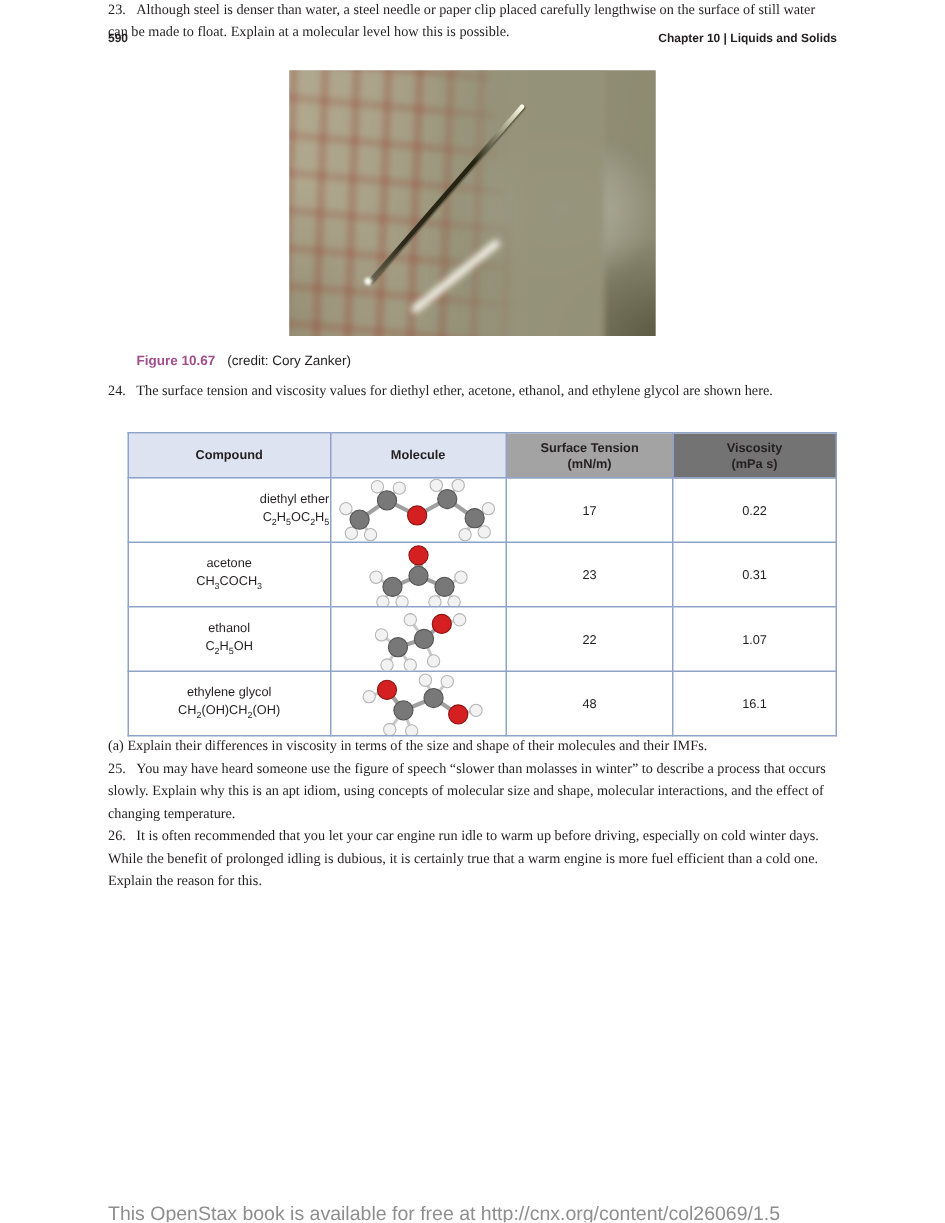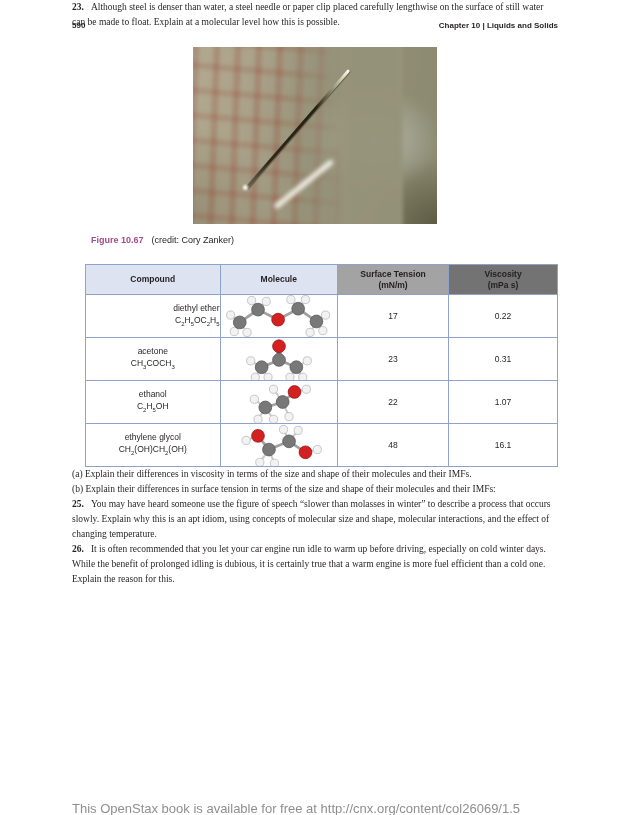--- a/index.html
+++ b/index.html
@@ -3,21 +3,21 @@
 <meta charset="utf-8">
 <style>
   html,body{margin:0;padding:0;background:#ffffff;}
   .page{position:relative;width:630px;height:815px;background:#ffffff;overflow:hidden;
         font-family:"Liberation Serif",serif;color:#231f20;}
   .runhead{position:absolute;top:21px;left:72px;right:72px;display:flex;
            justify-content:space-between;font-family:"Liberation Sans",sans-serif;
            font-size:8px;color:#231f20;font-weight:bold;}
   .content{position:absolute;top:0;left:72px;width:486px;}
   p.body{font-size:9.5px;line-height:15px;margin:0;}
-  .qnum{font-weight:bold;margin-right:7px;}
+  .qnum{font-weight:normal;margin-right:7px;}
   .q23{margin-top:54px;}
   .qa{margin-top:31px;}
   .qb{margin-top:6px;}
   .q25{margin-top:5px;}
   .q26{margin-top:4px;}
   .q24{margin-top:20px;}
 
   
   .photo{position:relative;width:244px;height:177px;margin:17px 0 0 121px;
          overflow:hidden;background:#8f8c74;}
@@ -94,20 +94,21 @@
       <div class="grid"></div>
       <div class="gridfade"></div>
       <div class="glare"></div>
       <div class="glint"></div>
       <div class="needle"></div>
       <div class="tipdot"></div>
     </div>
 
     <p class="caption"><span class="figlabel" style="color:#a14e8c;">Figure 10.67</span><span>(credit: Cory Zanker)</span></p>
 
+    <p class="body q24"><span class="qnum">24.</span><span>The surface tension and viscosity values for diethyl ether, acetone, ethanol, and ethylene glycol are shown here.</span></p>
 
     <table class="datatable" style="border-color:#8fa3c9;">
       <tbody>
           <tr>
         <th class="c-compound" style="background:#dde3f0;border-color:#8fa3c9;"><span>Compound</span></th>
         <th class="c-molecule" style="background:#dde3f0;border-color:#8fa3c9;"><span>Molecule</span></th>
         <th class="c-st" style="background:#a3a3a3;border-color:#8fa3c9;"><span>Surface Tension</span><br><span>(mN/m)</span></th>
         <th class="c-visc" style="background:#737373;border-color:#8fa3c9;"><span>Viscosity</span><br><span>(mPa s)</span></th>
       </tr>
 
@@ -232,21 +233,20 @@
                 <circle class="aC" cx="70" cy="19" r="7"></circle>
           </svg>
         </td>
         <td style="border-color:#8fa3c9;">48</td>
         <td style="border-color:#8fa3c9;">16.1</td>
       </tr>
     </tbody>
       </table>
 
     <p class="body qa"><span>(a) Explain their differences in viscosity in terms of the size and shape of their molecules and their IMFs.</span></p>
-    <p class="body qb"><span>(b) Explain their differences in surface tension in terms of the size and shape of their molecules and their IMFs:</span></p>
 
     <p class="body q25"><span class="qnum">25.</span><span>You may have heard someone use the figure of speech “slower than molasses in winter” to describe a process that occurs slowly. Explain why this is an apt idiom, using concepts of molecular size and shape, molecular interactions, and the effect of changing temperature.</span></p>
 
     <p class="body q26"><span class="qnum">26.</span><span>It is often recommended that you let your car engine run idle to warm up before driving, especially on cold winter days. While the benefit of prolonged idling is dubious, it is certainly true that a warm engine is more fuel efficient than a cold one. Explain the reason for this.</span></p>
 
   </div>
 
   <div class="footer">This OpenStax book is available for free at http://cnx.org/content/col26069/1.5</div>
 </div>
 

